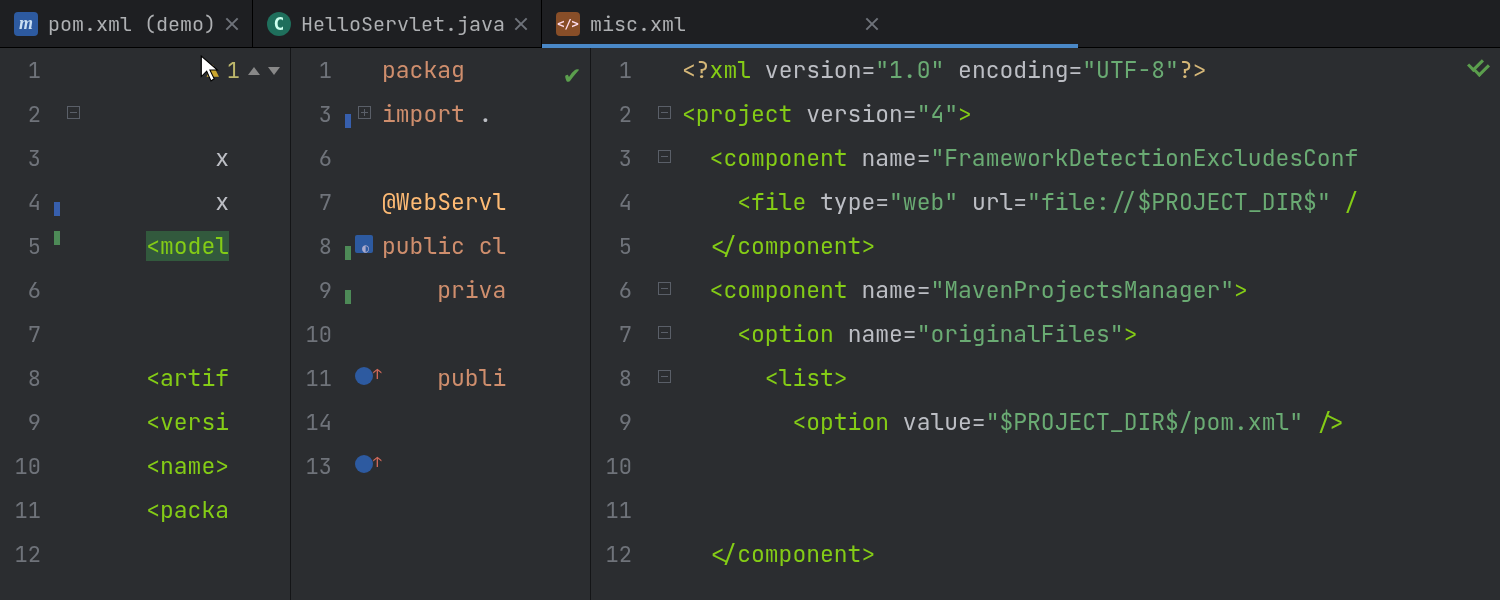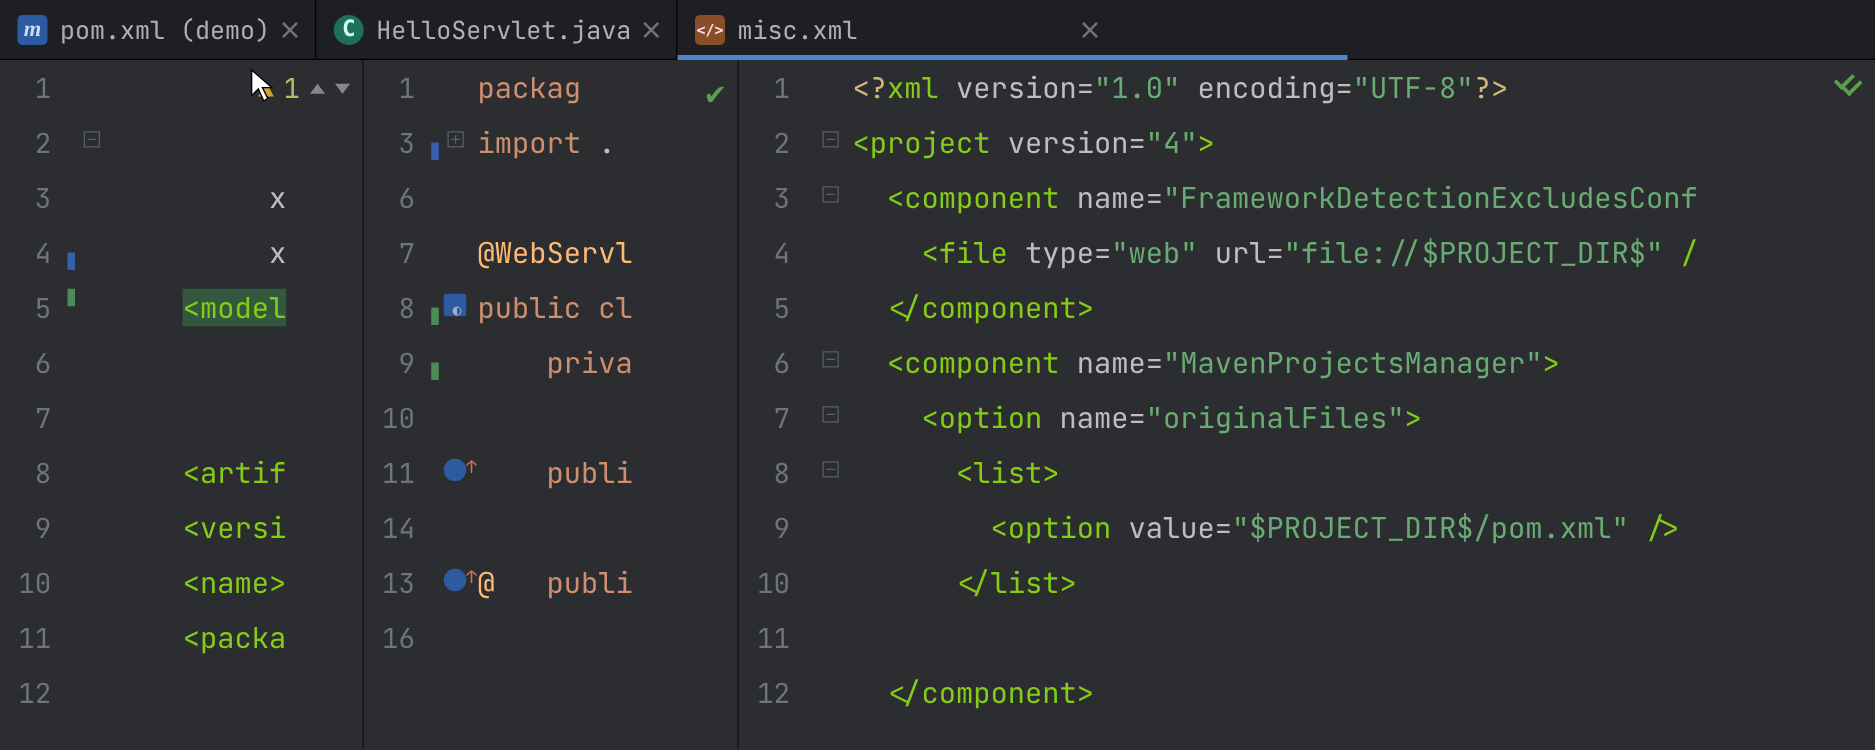--- a/index.html
+++ b/index.html
@@ -219,26 +219,20 @@
           <div class="code">    <span class="t-kw">publi</span></div>
         </div>
         <div class="line">
           <div class="gut">14</div>
           <div class="ggl"></div>
           <div class="code"></div>
         </div>
         <div class="line">
           <div class="gut">13</div>
           <div class="ggl"><span class="gut-icon override"></span></div>
-          <div class="code"><span class="t-ann">@</span>   <span class="t-kw">publi</span></div>
-        </div>
-        <div class="line">
-          <div class="gut">16</div>
-          <div class="ggl"></div>
-          <div class="code"></div>
         </div>
       </div>
     <div class="vcs-mod" style="top:66px"></div>
     <div class="vcs-add" style="top:198px"></div>
     <div class="vcs-add" style="top:242px"></div>
   </div>
 
   <div class="pane p3">
     <div class="topicons">
       <span class="checks"></span>
@@ -285,21 +279,20 @@
           <div class="code">      <span class="t-tag">&lt;list&gt;</span></div>
         </div>
         <div class="line">
           <div class="gut">9</div>
           <div class="ggl"></div>
           <div class="code">        <span class="t-tag">&lt;option</span> <span class="t-attr">value</span>=<span class="t-str">"$PROJECT_DIR$/pom.xml"</span> <span class="t-tag">/&gt;</span></div>
         </div>
         <div class="line">
           <div class="gut">10</div>
           <div class="ggl"></div>
-          <div class="code">      <span class="t-tag">&lt;/list&gt;</span></div>
         </div>
         <div class="line">
           <div class="gut">11</div>
           <div class="ggl"></div>
         </div>
         <div class="line">
           <div class="gut">12</div>
           <div class="ggl"></div>
           <div class="code">  <span class="t-tag">&lt;/component&gt;</span></div>
         </div>

